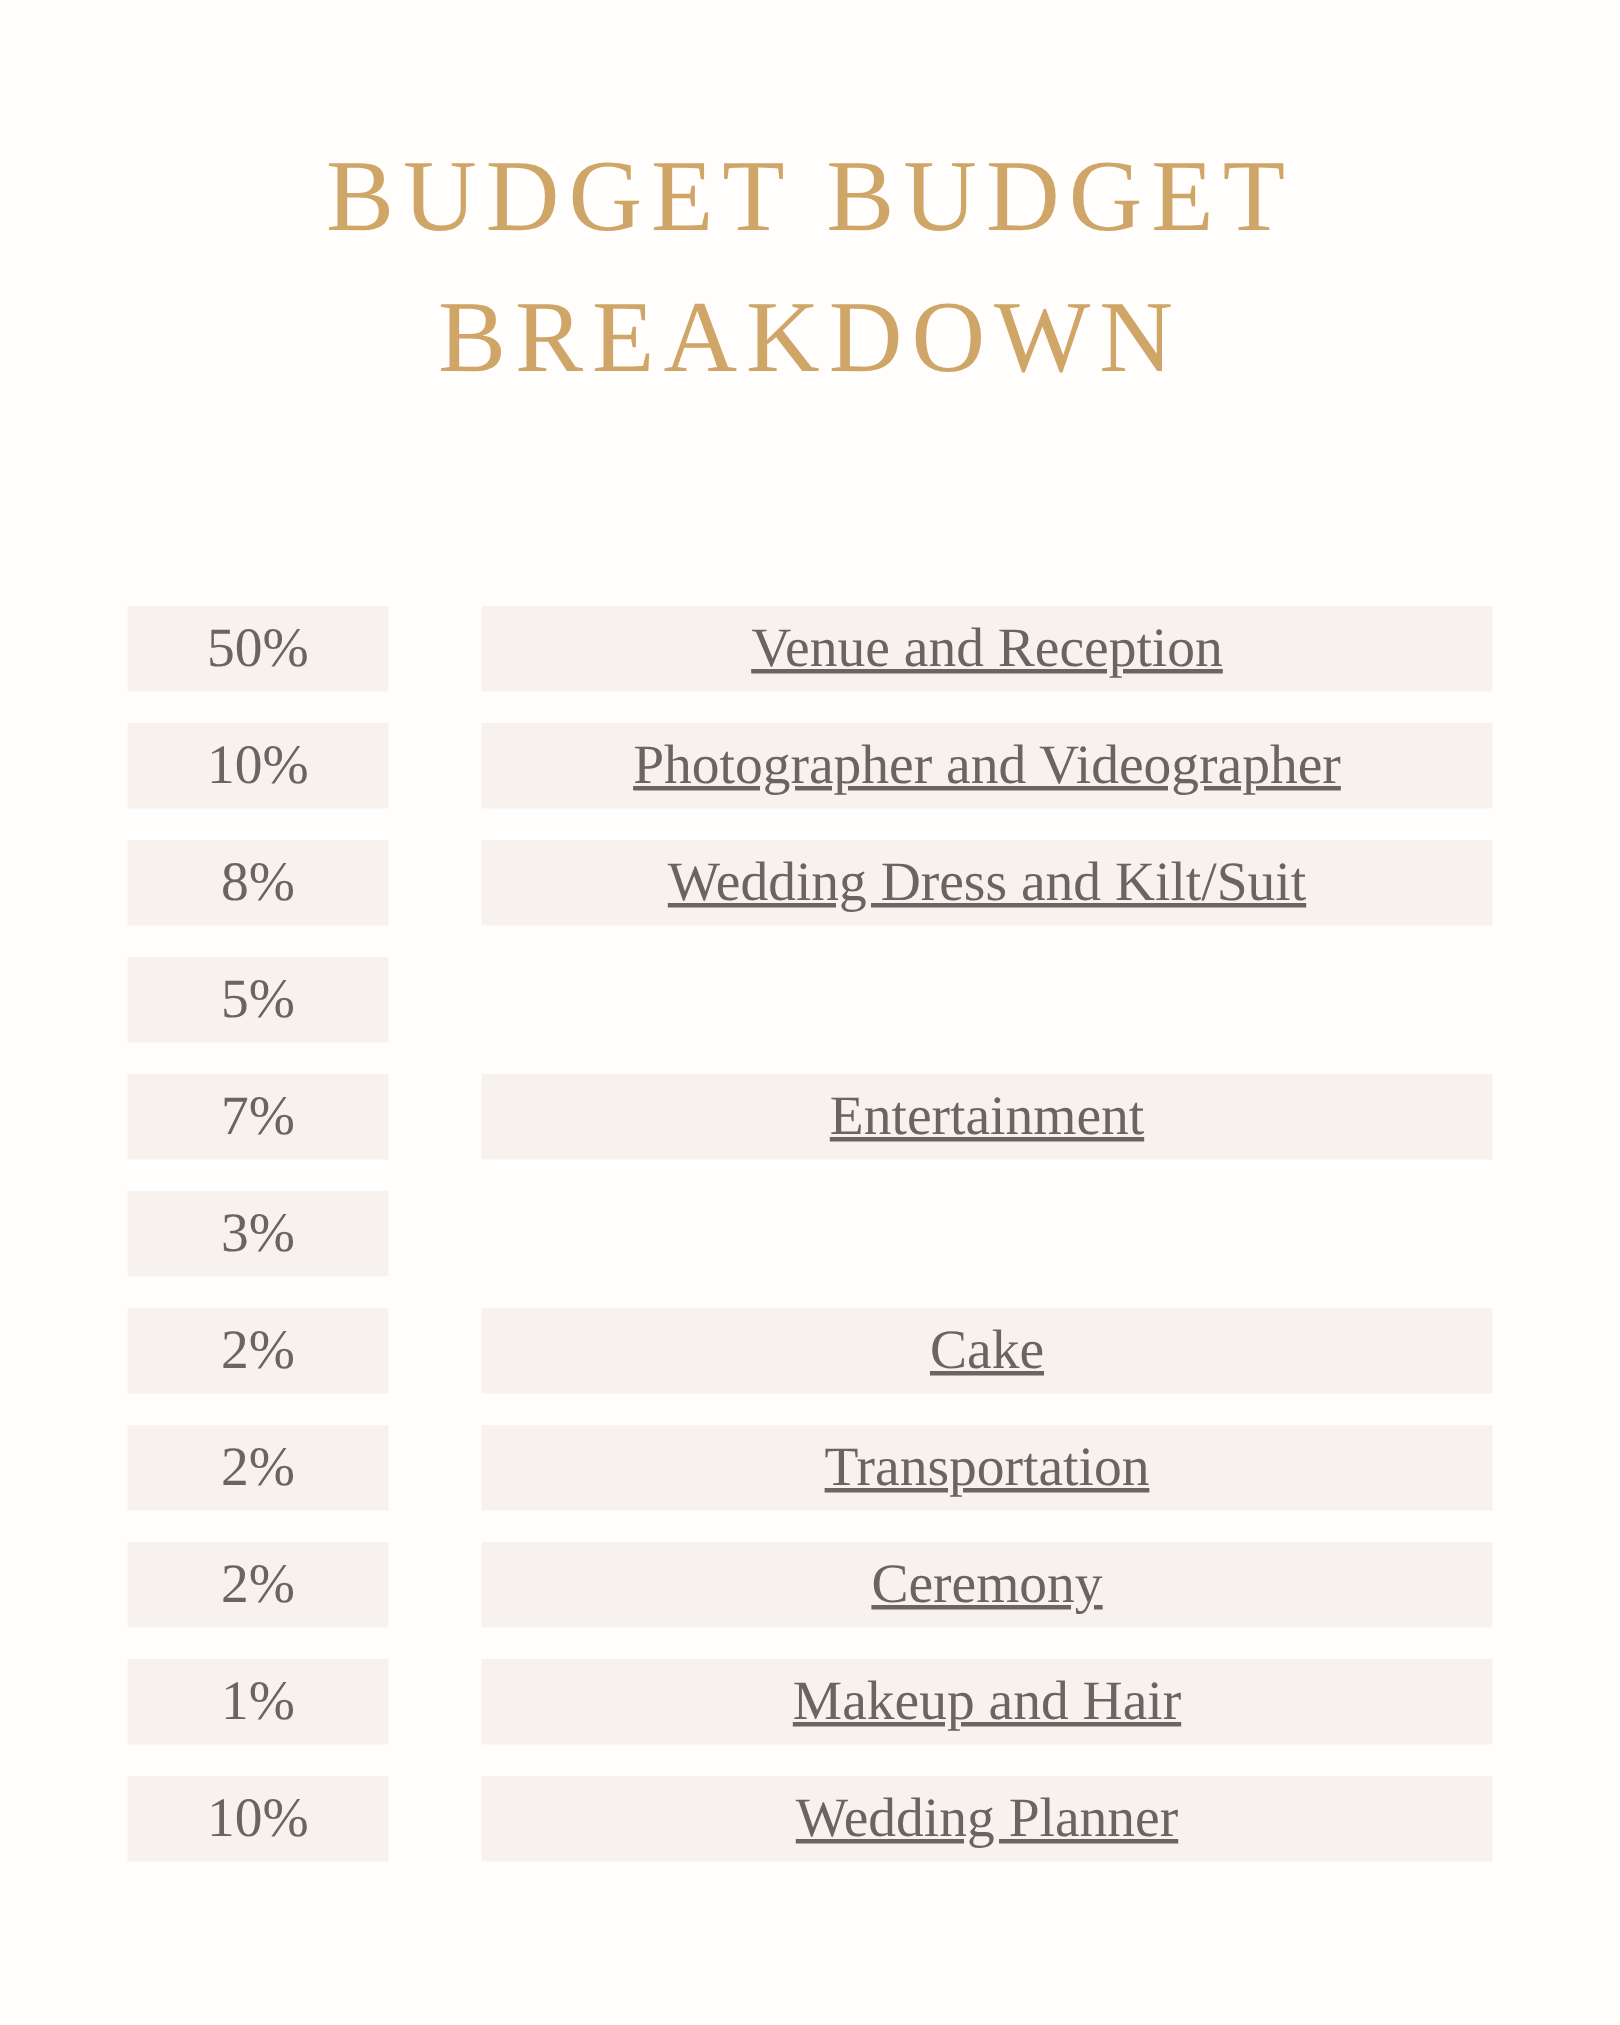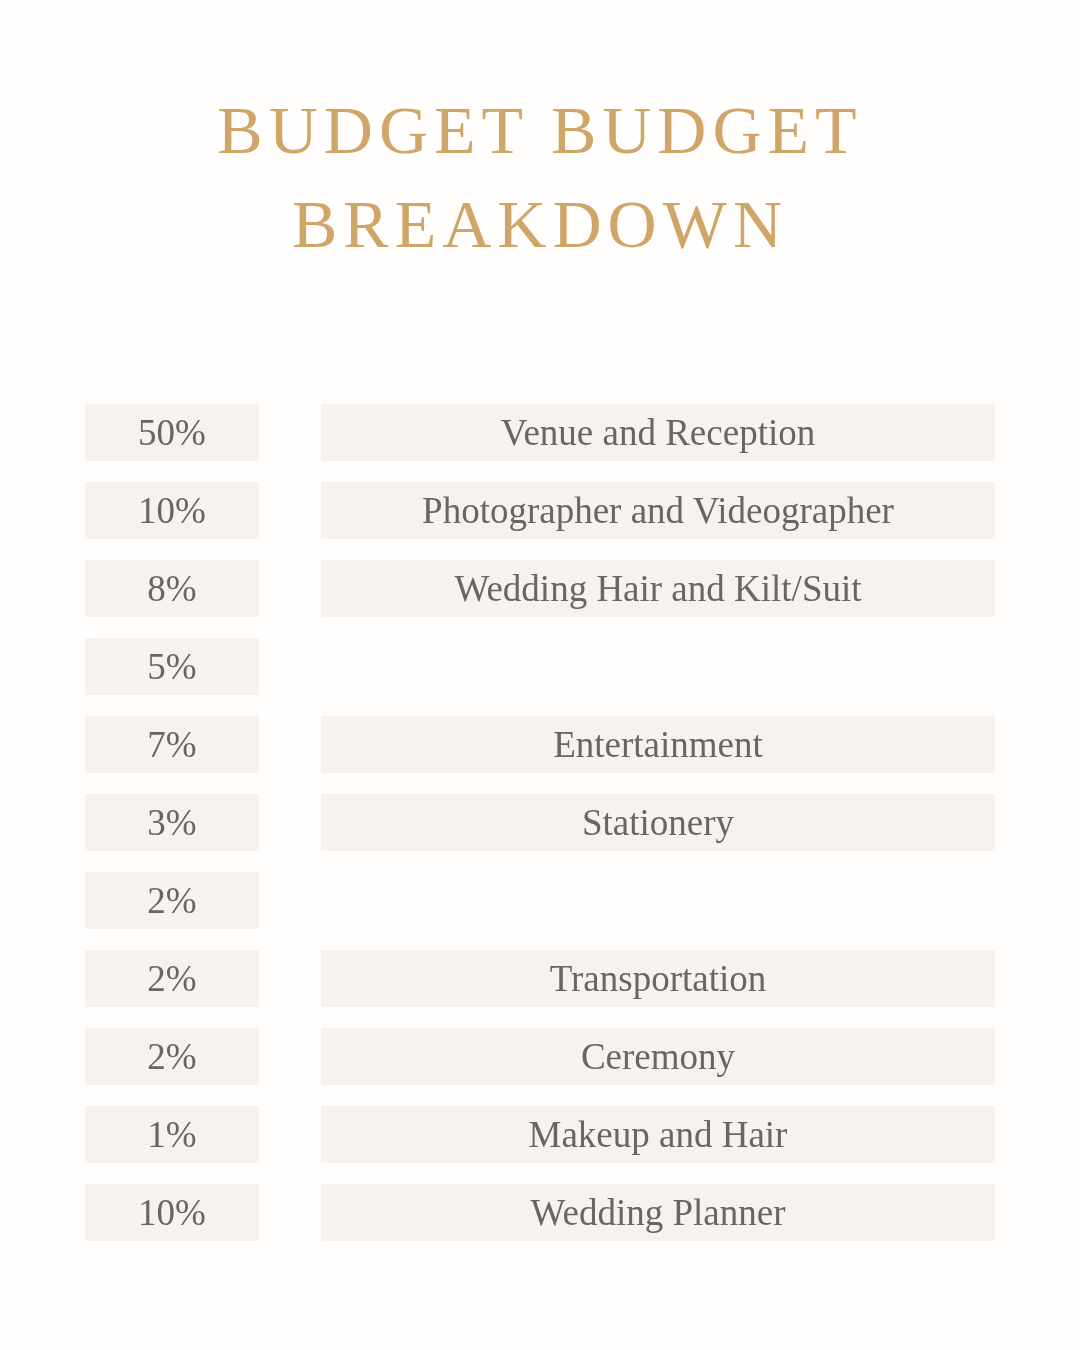--- a/index.html
+++ b/index.html
@@ -52,20 +52,21 @@
   }
   .label{
     flex:1;
     background:var(--row-bg);
     color:var(--row-text);
     display:flex;
     align-items:center;
     justify-content:center;
     font-size:37px;
     white-space:nowrap;
+    text-decoration:underline;
   }
 </style>
 </head>
 <body>
 
 <h1 class="title">
   <span>BUDGET BUDGET</span><br>
   <span>BREAKDOWN</span>
 </h1>
 
@@ -73,35 +74,35 @@
     <div class="row">
       <div class="pct">50%</div>
       <div class="label">Venue and Reception</div>
     </div>
     <div class="row">
       <div class="pct">10%</div>
       <div class="label">Photographer and Videographer</div>
     </div>
     <div class="row">
       <div class="pct">8%</div>
-      <div class="label">Wedding Hair and Kilt/Suit</div>
+      <div class="label">Wedding Dress and Kilt/Suit</div>
     </div>
     <div class="row">
       <div class="pct">5%</div>
     </div>
     <div class="row">
       <div class="pct">7%</div>
       <div class="label">Entertainment</div>
     </div>
     <div class="row">
       <div class="pct">3%</div>
-      <div class="label">Stationery</div>
     </div>
     <div class="row">
       <div class="pct">2%</div>
+      <div class="label">Cake</div>
     </div>
     <div class="row">
       <div class="pct">2%</div>
       <div class="label">Transportation</div>
     </div>
     <div class="row">
       <div class="pct">2%</div>
       <div class="label">Ceremony</div>
     </div>
     <div class="row">

